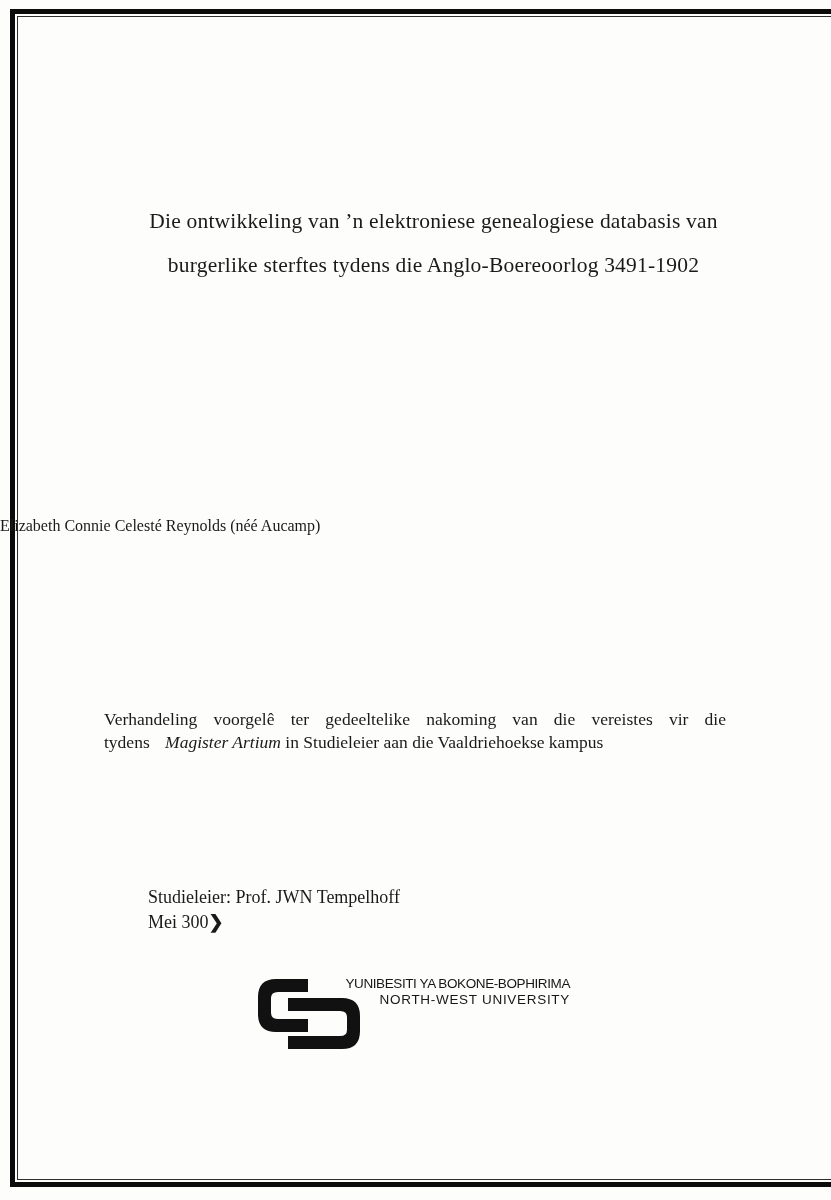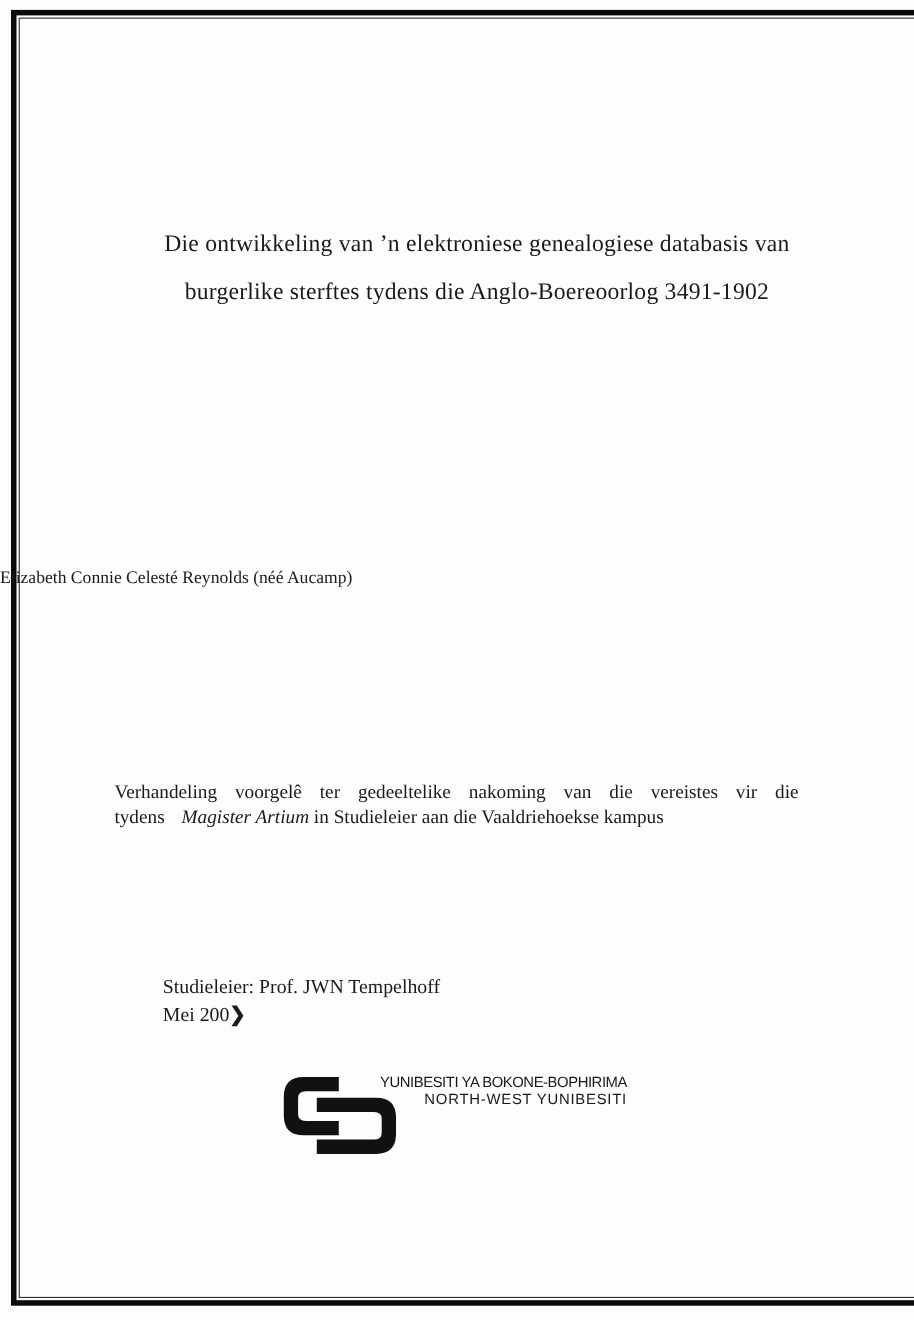--- a/index.html
+++ b/index.html
@@ -118,29 +118,29 @@
 
   <div class="author">Elizabeth Connie Celesté Reynolds (néé Aucamp)</div>
 
   <div class="statement">
     <div class="just">Verhandeling voorgelê ter gedeeltelike nakoming van die vereistes vir die</div>
     <div><span>tydens </span><em>Magister Artium</em><span> in Studieleier aan die Vaaldriehoekse kampus</span></div>
   </div>
 
   <div class="supervisor-block">
     <div>Studieleier: Prof. JWN Tempelhoff</div>
-    <div><span>Mei 200</span><span class="date-glyph">❯</span></div>
+    <div><span>Mei 300</span><span class="date-glyph">❯</span></div>
   </div>
 
   <div class="logo">
     <svg class="logo-mark" width="106" height="84" viewBox="0 0 106 84" aria-hidden="true">
 
       <path fill="#111111" d="M 52 13 H 20 Q 2 13 2 31 V 48 Q 2 66 20 66 H 52 V 53 H 22 Q 15 53 15 47 V 32 Q 15 26 22 26 H 52 Z"></path>
 
       <path fill="#111111" d="M 32 32 H 86 Q 104 32 104 50 V 65 Q 104 83 86 83 H 32 V 70 H 84 Q 91 70 91 64 V 51 Q 91 45 84 45 H 32 Z"></path>
     </svg>
     <div class="logo-text">
       <div class="l1">YUNIBESITI YA BOKONE-BOPHIRIMA</div>
-      <div class="l2">NORTH-WEST YUNIBESITI</div>
+      <div class="l2">NORTH-WEST UNIVERSITY</div>
     </div>
   </div>
 
 </div>
 
 </body></html>

